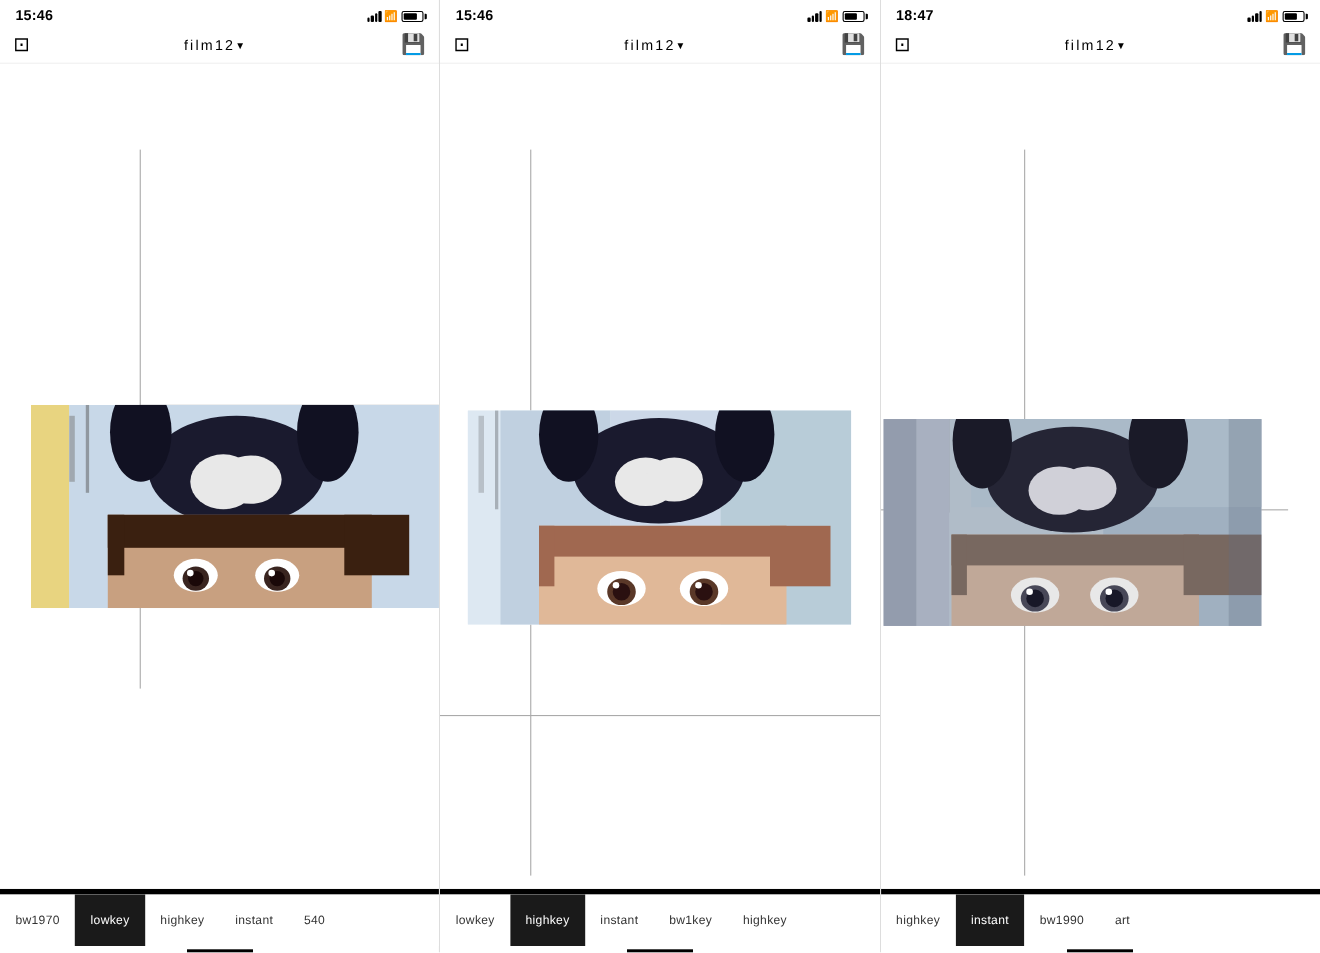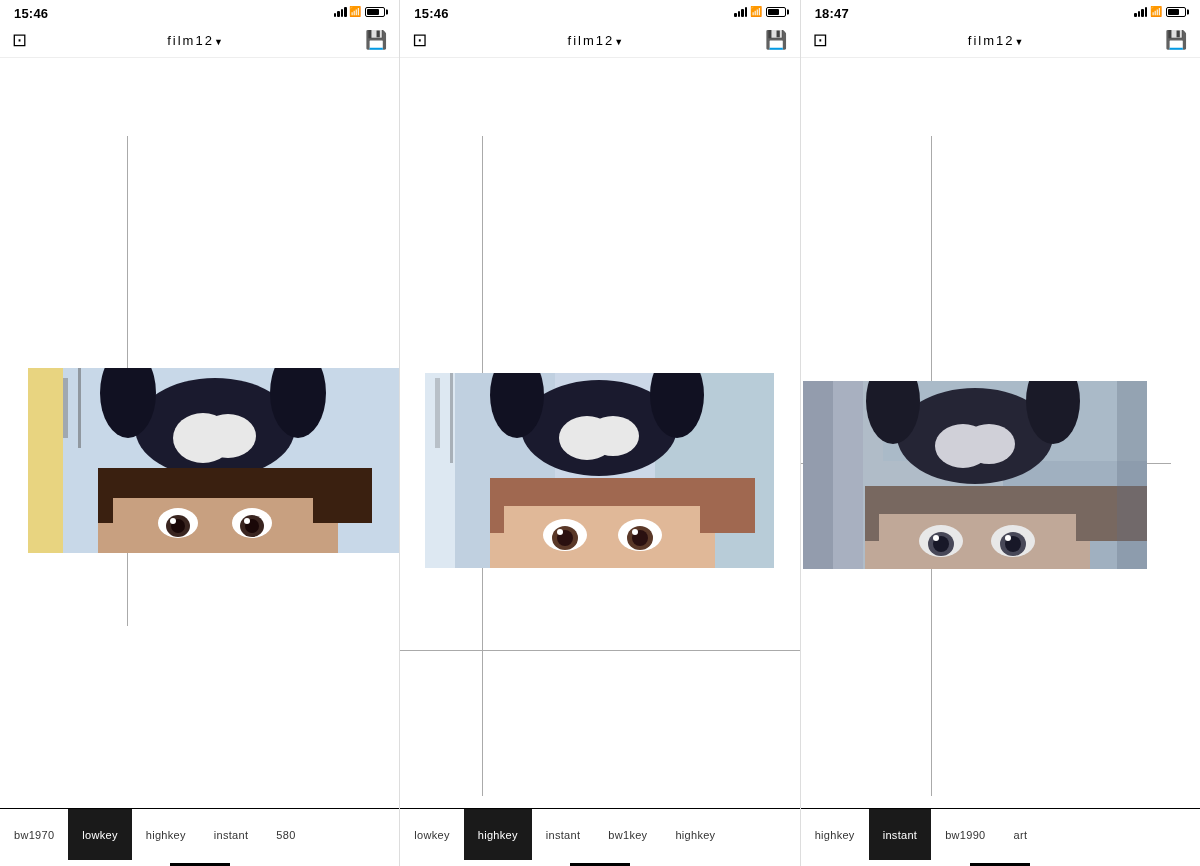--- a/index.html
+++ b/index.html
@@ -29,21 +29,21 @@
       background: #fff;
     }
     .phone-panel:last-child {
       border-right: none;
     }
 
     
     .status-bar {
       display: flex;
       justify-content: space-between;
-      align-items: flex-start;
+      align-items: flex-end;
       padding: 6px 14px 4px;
       font-size: 12px;
       font-weight: 600;
       letter-spacing: 0.2px;
     }
     .status-time {
       font-size: 13px;
       font-weight: 700;
     }
     .status-icons {
@@ -124,21 +124,21 @@
       position: relative;
       overflow: hidden;
       background: #fff;
     }
 
     
     .filter-tabs {
       display: flex;
       overflow: hidden;
       background: #fff;
-      border-top: 1px solid #000000;
+      border-top: 5px solid #000000;
       height: 52px;
     }
     .filter-tab {
       flex-shrink: 0;
       display: flex;
       align-items: center;
       justify-content: center;
       padding: 0 14px;
       font-size: 11px;
       font-family: -apple-system, sans-serif;
@@ -222,21 +222,21 @@
           <circle cx="145" cy="153" r="3" fill="white"></circle>
           <circle cx="219" cy="153" r="3" fill="white"></circle>
         </svg>
       </div>
     </div>
     <div class="filter-tabs">
       <div class="filter-tab">bw1970</div>
       <div class="filter-tab active">lowkey</div>
       <div class="filter-tab">highkey</div>
       <div class="filter-tab">instant</div>
-      <div class="filter-tab">580</div>
+      <div class="filter-tab">540</div>
     </div>
     <div style="height:3px; background:#000; width:60px; margin:3px auto 0;"></div>
   </div>
 
   <div class="phone-panel">
     <div class="status-bar">
       <span class="status-time">15:46</span>
       <div class="status-icons">
         <div class="signal-bars">
           <div class="signal-bar" style="height:4px"></div>

